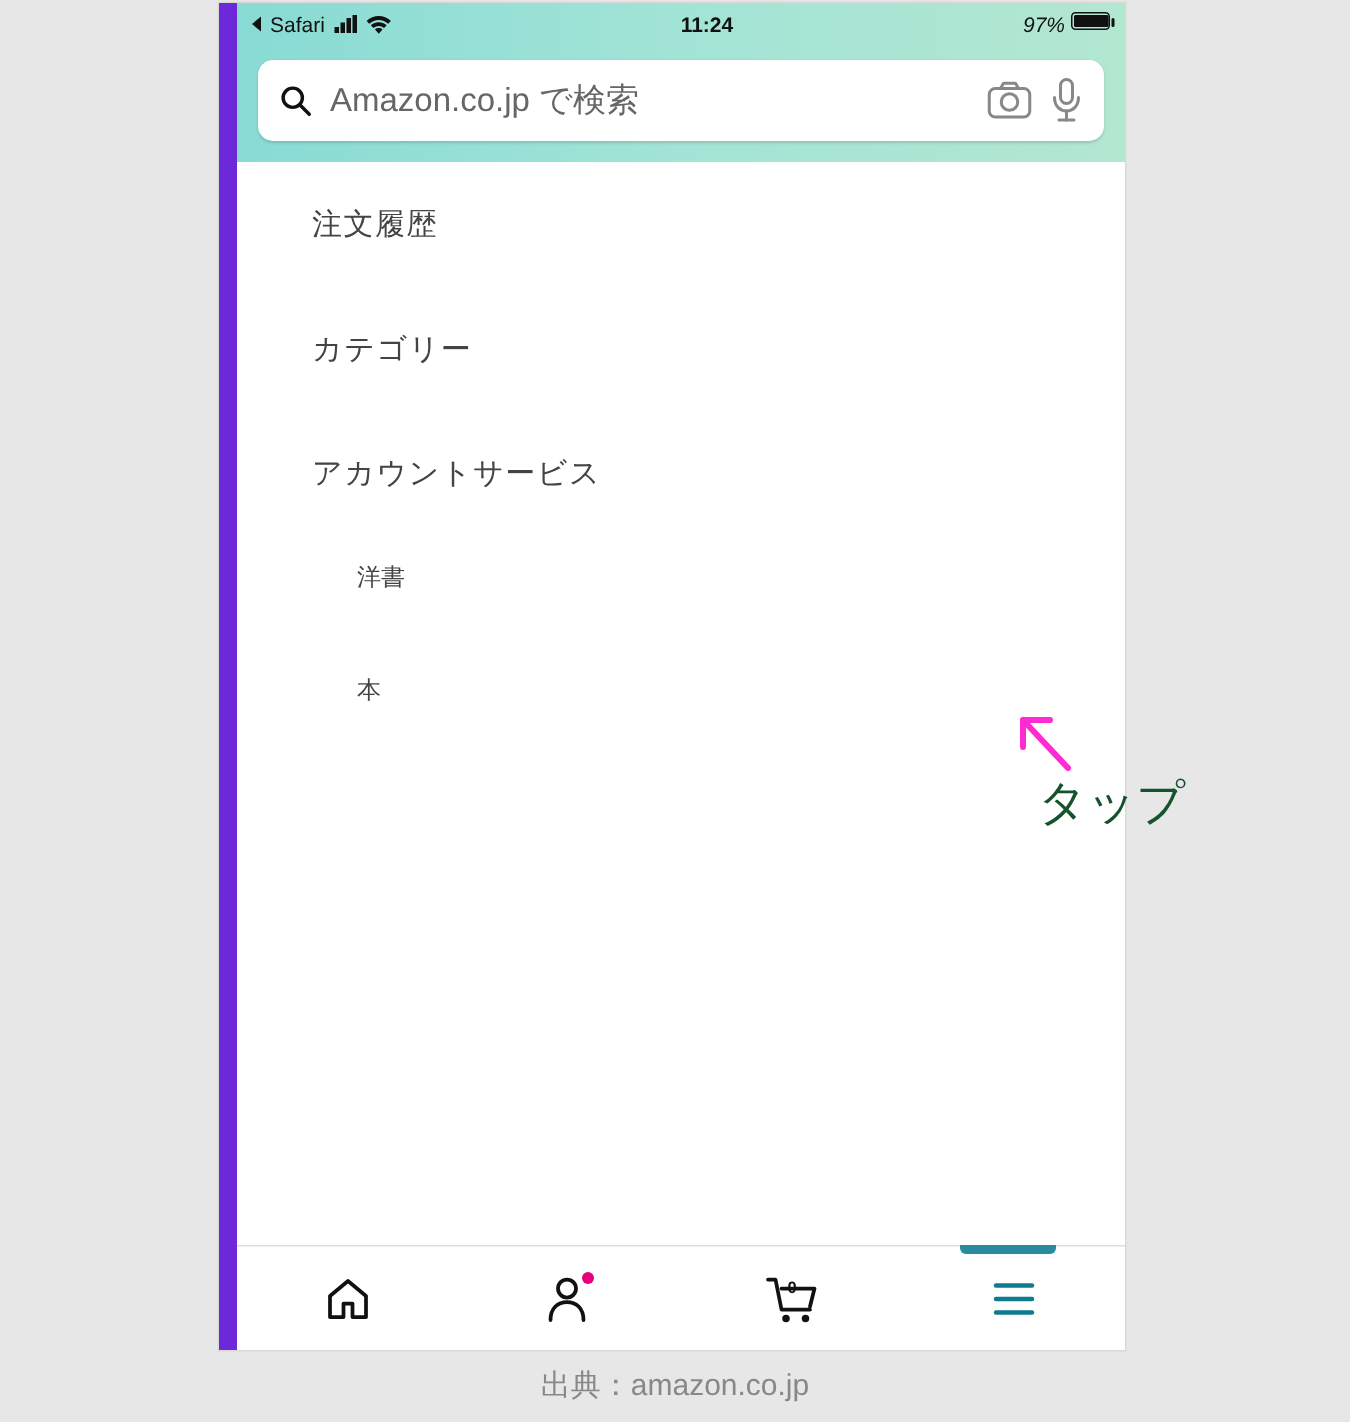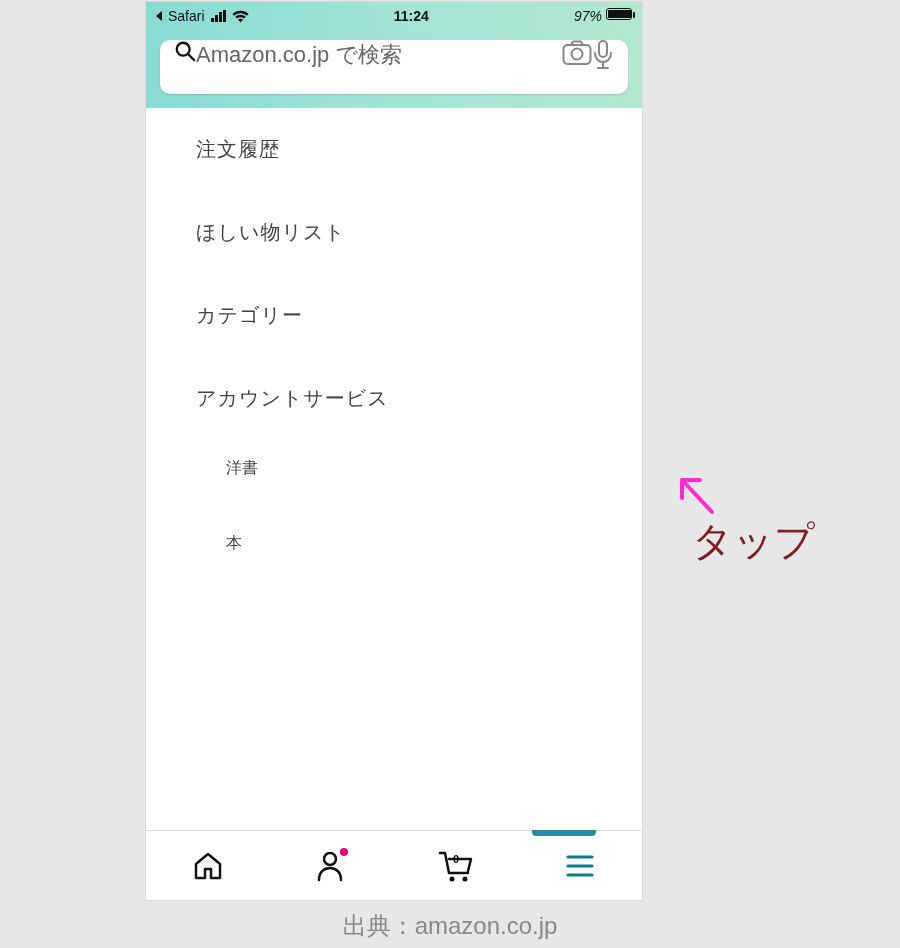--- a/index.html
+++ b/index.html
@@ -8,26 +8,27 @@
     height: 948px;
     background: #e7e7e7;
     font-family: -apple-system, "Hiragino Sans", "Hiragino Kaku Gothic ProN", sans-serif;
     position: relative;
     overflow: hidden;
   }
   .phone {
     position: absolute;
     left: 146px;
     top: 2px;
-    width: 496px;
+    width: 604px;
     height: 898px;
     background: #6d28d9;
     box-shadow: 0 0 0 1px #d9d9d9;
     display: flex;
     flex-direction: column;
+    padding-left: 12px;
   }
   
   .statusbar {
     height: 28px;
     background: linear-gradient(90deg, #88dbd4 0%, #a2e4d6 50%, #b3e7d0 100%);
     display: flex;
     align-items: center;
     justify-content: space-between;
     padding: 0 10px;
     font-size: 14px;
@@ -49,23 +50,23 @@
   
   .search-header{
     background: linear-gradient(90deg, #88dbd4 0%, #a2e4d6 50%, #b3e7d0 100%);
     padding: 10px 14px 14px;
   }
   .search-box{
     background:#fff;
     border-radius:10px;
     height:54px;
     display:flex;
-    align-items:flex-start;
+    align-items:center;
     padding:0 14px;
-    gap:0;
+    gap:12px;
     box-shadow:0 1px 2px rgba(0,0,0,0.15);
   }
   .search-text{
     flex:1;
     color:#666;
     font-size:22px;
   }
   .icon-btn{display:flex;align-items:center;justify-content:center;color:#666;}
   
   .menu{
@@ -98,37 +99,37 @@
   .nav-btn{width:40px;height:40px;display:flex;align-items:center;justify-content:center;color:#111;position:relative;}
   .nav-btn.active{color:#0d7c8c;}
   .nav-indicator{position:absolute;top:-1px;right:46px;width:64px;height:6px;background:#2a8aa0;border-radius:0 0 4px 4px;}
   .dot{position:absolute;top:2px;right:4px;width:8px;height:8px;background:#e6007e;border-radius:50%;}
   .cart-count{position:absolute;top:7px;left:50%;transform:translateX(-48%);font-size:11px;font-weight:700;color:#111;}
   
   .annotation{
     position:absolute;
     left:662px;
     top:470px;
-    color:#7f1d1d;
-    font-size:40px;
+    color:#14532d;
+    font-size:32px;
     font-weight:500;
     display:flex;
     flex-direction:column;
     align-items:flex-start;
     pointer-events:none;
     font-family:Liberation Serif, serif;
   }
   .annotation svg{margin-bottom:-6px;margin-left:10px;}
   
   .caption{
     position:absolute;
     left:0;right:0;
     top:910px;
     text-align:center;
-    font-size:24px;
+    font-size:20px;
     color:#888;
   }
 </style>
 </head>
 <body>
 
 <div class="phone">
 
   <div class="statusbar">
     <div class="left">
@@ -173,21 +174,20 @@
             <path d="M3 13 C3 19 7 22 11 22 C15 22 19 19 19 13" stroke="#888" stroke-width="2" fill="none" stroke-linecap="round"></path>
             <line x1="11" y1="22" x2="11" y2="28" stroke="#888" stroke-width="2" stroke-linecap="round"></line>
             <line x1="6" y1="28" x2="16" y2="28" stroke="#888" stroke-width="2" stroke-linecap="round"></line>
           </svg>
       </span>
     </div>
   </div>
 
   <div class="menu">
     <div class="menu-item">注文履歴</div>
-    <div class="menu-item">ほしい物リスト</div>
     <div class="menu-item">カテゴリー</div>
     <div class="menu-item">アカウントサービス</div>
     <div class="sub-item">洋書</div>
     <div class="sub-item">本</div>
   </div>
 
   <div class="bottom-nav">
     <div class="nav-indicator"></div>
     <div class="nav-btn">
       <svg width="32" height="32" viewBox="0 0 32 32">

